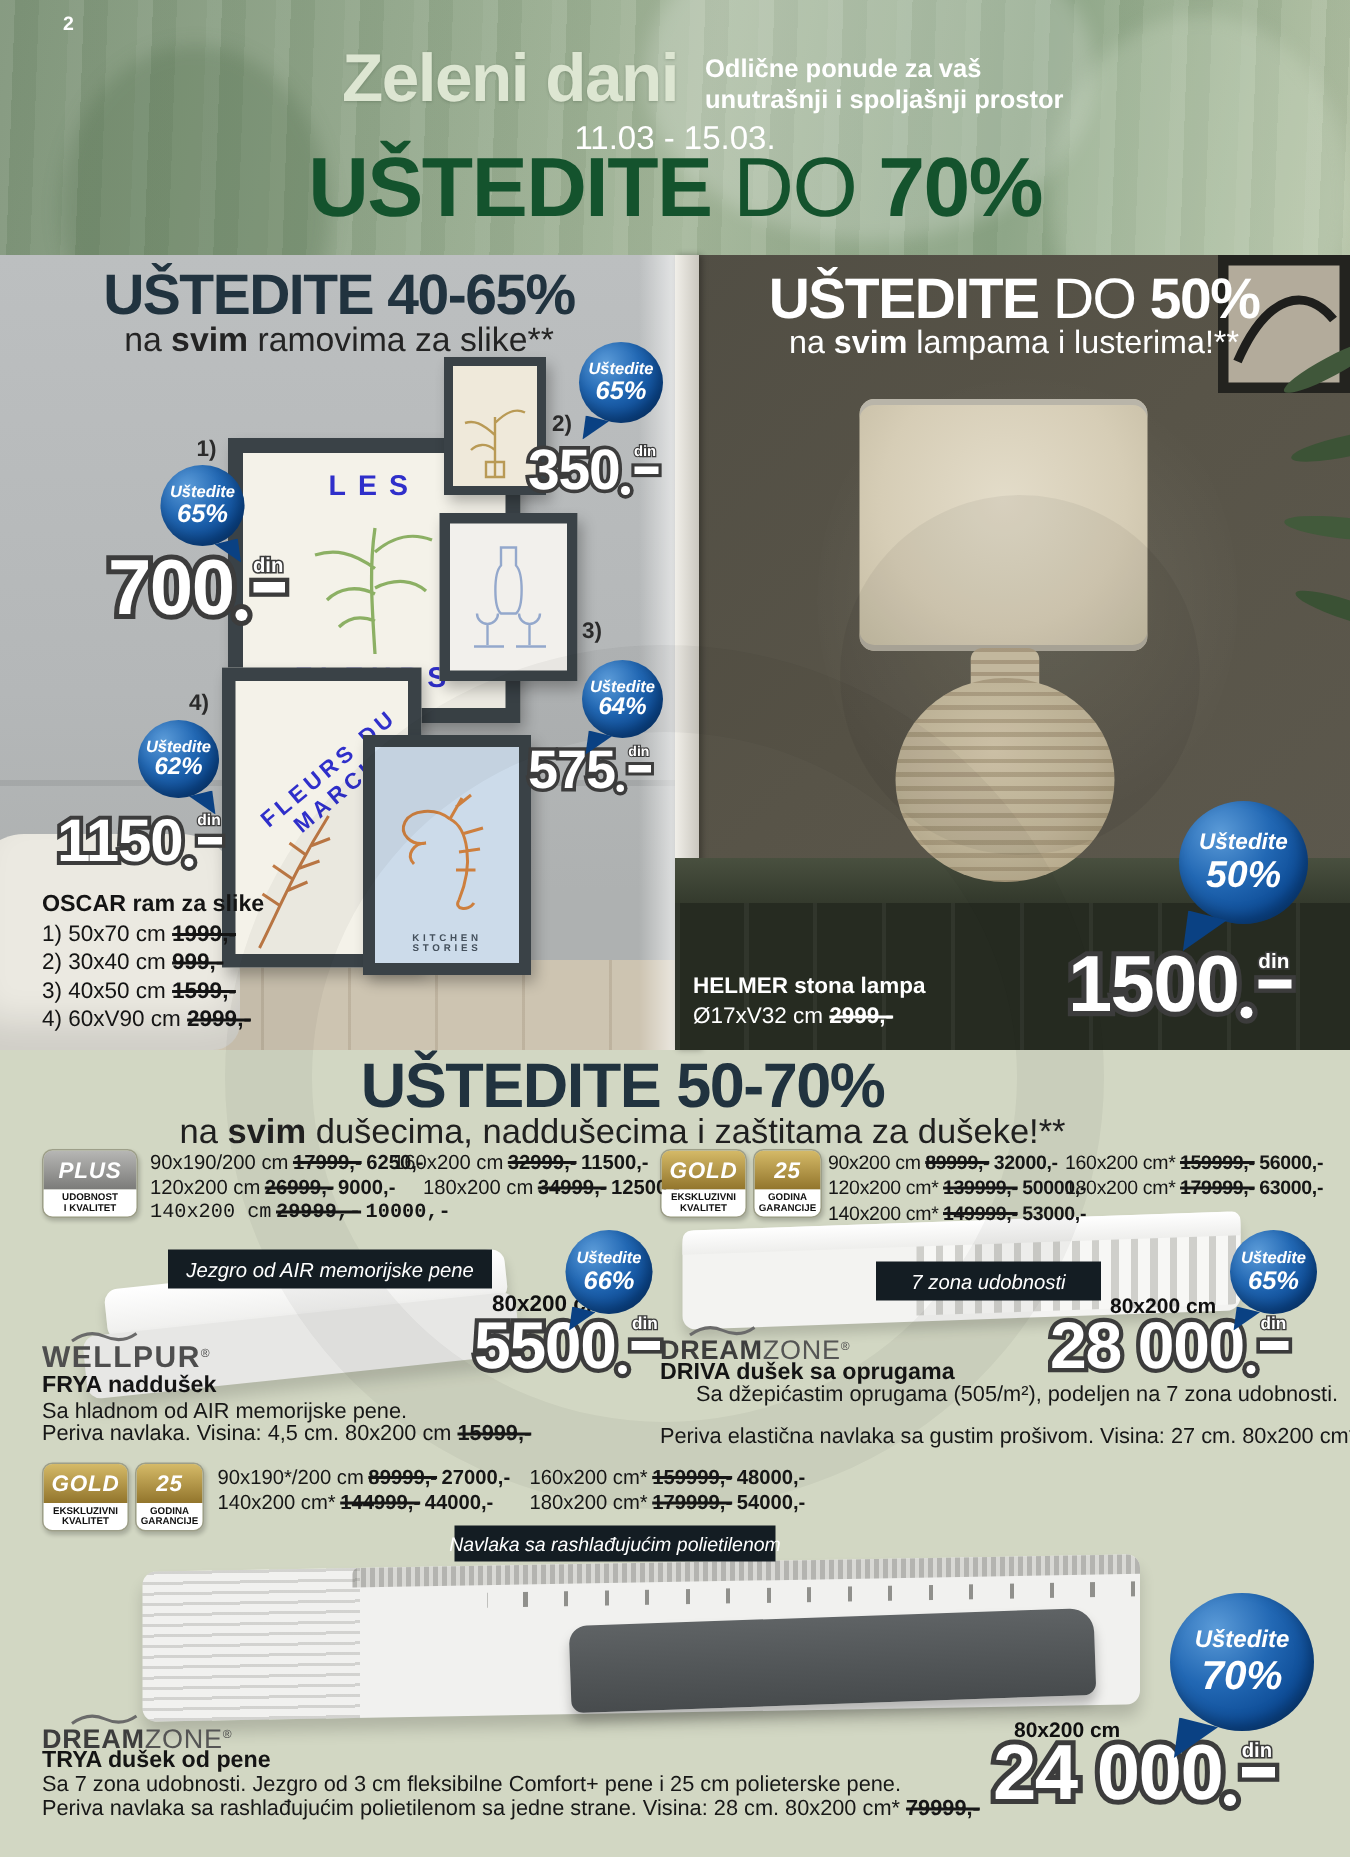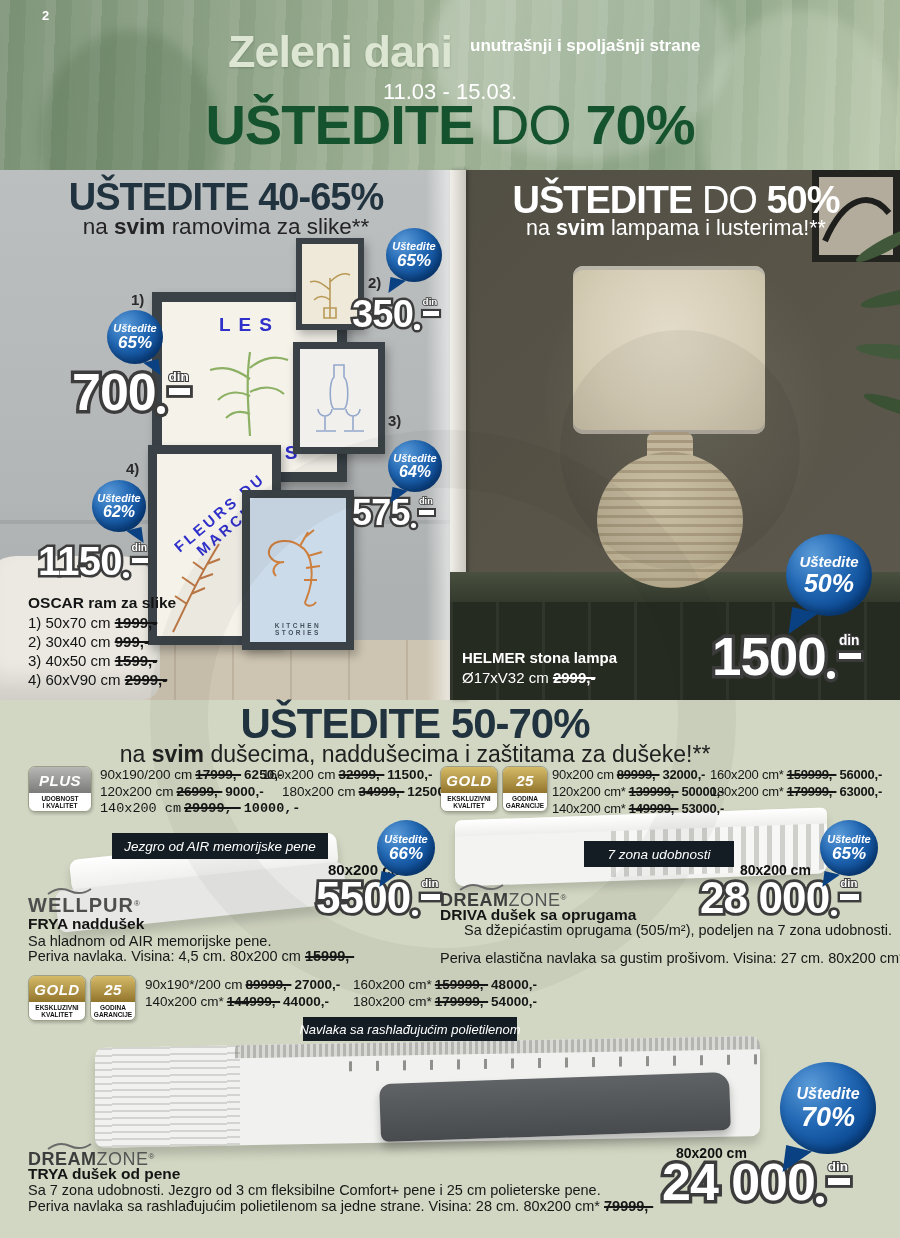--- a/index.html
+++ b/index.html
@@ -129,21 +129,22 @@
 
   <div class="a hdr"></div>
   <div class="a hdr-folds"></div>
   <div class="a blob" style="left:40px;top:30px;width:180px;height:220px;background:rgba(60,90,55,.22);"></div>
   <div class="a blob" style="left:430px;top:-60px;width:300px;height:220px;background:rgba(255,255,255,.20);"></div>
   <div class="a blob" style="left:700px;top:10px;width:200px;height:240px;background:rgba(220,230,210,.25);"></div>
 
   <div class="a pgnum">2</div>
   <div class="a ztitle">Zeleni dani</div>
   <div class="a tagline">
-    <div>unutrašnji i spoljašnji strane</div>
+    <div>Odlične ponude za vaš</div>
+    <div>unutrašnji i spoljašnji prostor</div>
   </div>
   <div class="a dates">11.03 - 15.03.</div>
   <div class="a headline">
     <span class="b">UŠTEDITE</span><span class="n"> DO </span><span class="b">70%</span>
   </div>
 
   <div class="a panelL"></div>
   <div class="a wainscot"></div>
   <div class="a floorL"></div>
   <div class="a lightstrip"></div>

